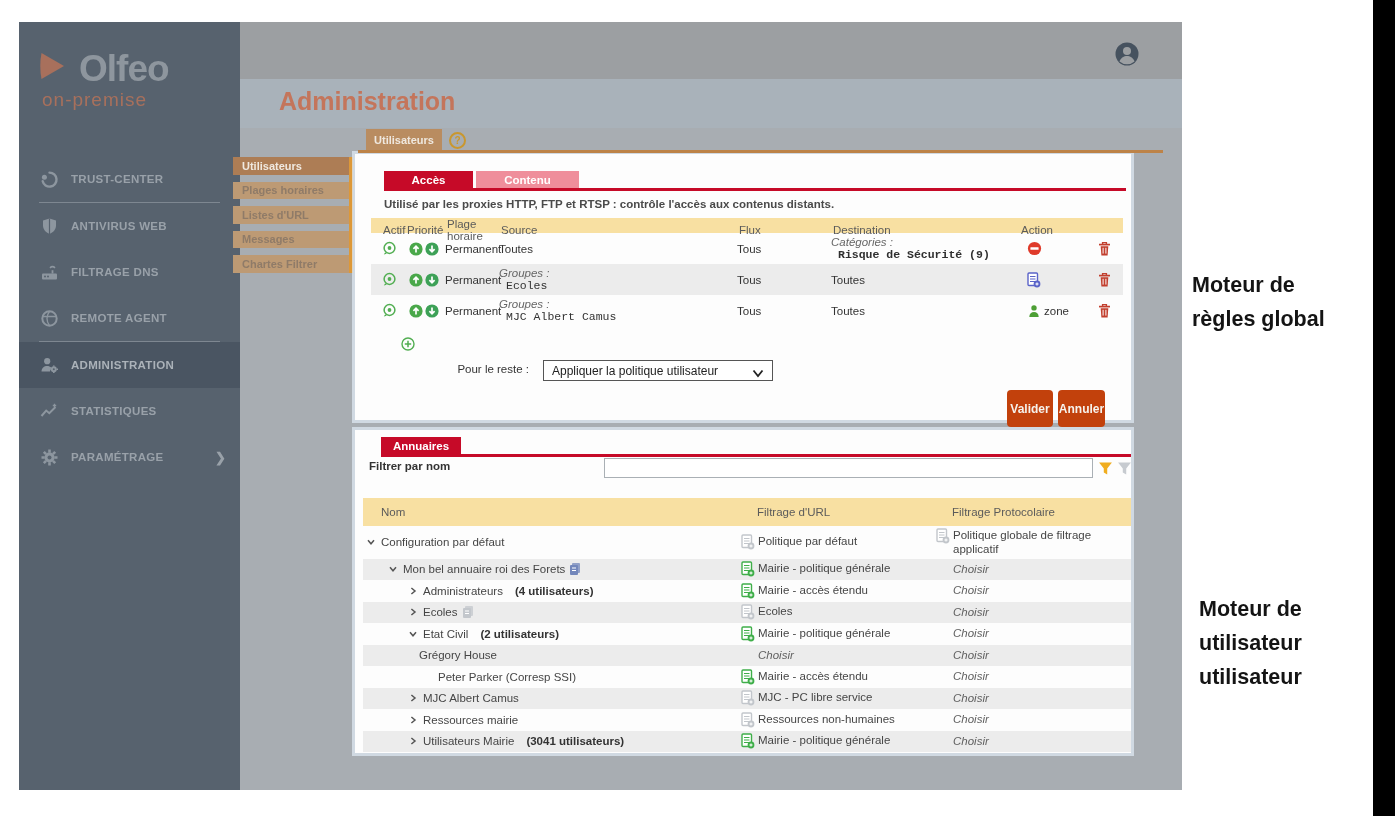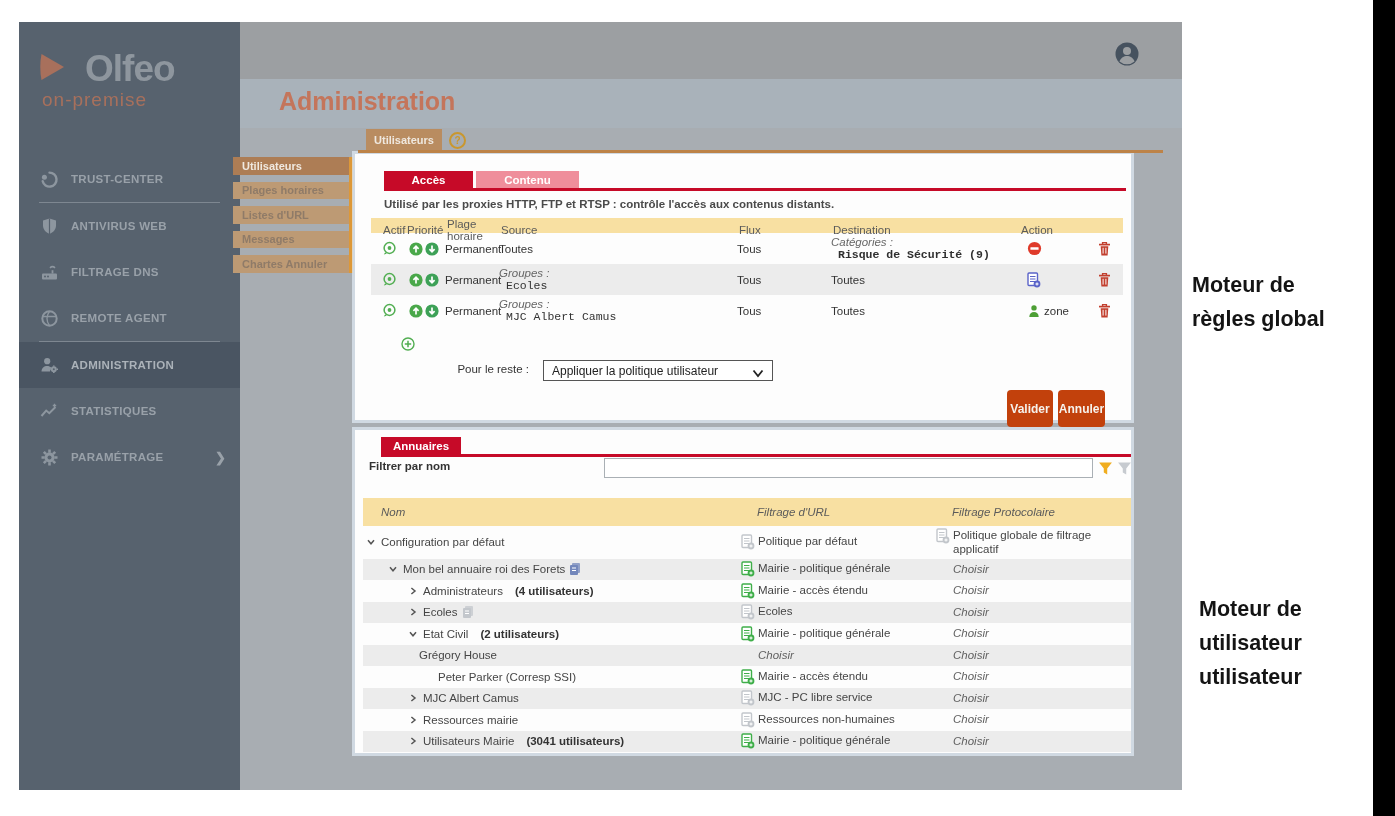--- a/index.html
+++ b/index.html
@@ -5,21 +5,21 @@
   html,body{margin:0;padding:0;background:#fff;}
   #canvas{position:relative;width:1395px;height:816px;background:#ffffff;overflow:hidden;
           font-family:"Liberation Sans",sans-serif;-webkit-font-smoothing:antialiased;}
 
   
   #app{position:absolute;left:19px;top:22px;width:1163px;height:768px;background:#a8adb2;}
 
   
   #sidebar{position:absolute;left:0;top:0;width:221px;height:768px;background:#57626e;}
   #logo{position:absolute;left:20px;top:28px;width:180px;}
-  #logo-top{display:flex;align-items:center;gap:20px;}
+  #logo-top{display:flex;align-items:flex-start;gap:14px;}
   #logo-title{font-size:37px;font-weight:bold;color:#8e969e;letter-spacing:-1px;line-height:1;}
   #logo-sub{font-size:19px;color:#a8705c;letter-spacing:1px;margin-top:2px;margin-left:3px;}
   #side-menu{position:absolute;left:0;top:134px;width:221px;}
   .menu-item{position:relative;height:46px;display:flex;align-items:center;color:#99a1a9;}
   .menu-item.active{background:#4a5562;color:#abb2b9;}
   .menu-item .mi-icon{position:absolute;left:21px;width:19px;height:19px;display:flex;align-items:center;}
   .menu-item .mi-label{position:absolute;left:52px;font-size:11.5px;font-weight:bold;letter-spacing:.3px;}
   .menu-item .mi-chev{position:absolute;right:14px;font-size:13px;font-weight:bold;color:#99a1a9;}
   .menu-divider{height:1px;background:#7e8791;margin:0 0 0 0;width:181px;margin-left:20px;}
 
@@ -84,21 +84,21 @@
   #btn-cancel{left:703px;width:47px;}
 
   
   #filter-label{position:absolute;left:14px;top:30px;font-size:11.5px;font-weight:bold;color:#333;}
   #filter-input{position:absolute;left:249px;top:28px;width:489px;height:20px;border:1px solid #aab0b5;
                 box-sizing:border-box;font-size:12px;padding:0 5px;background:#fff;}
   #funnel-on{position:absolute;left:743px;top:31px;}
   #funnel-off{position:absolute;left:762px;top:31px;}
   .dtable{position:absolute;left:8px;top:68px;width:768px;}
   .drow{display:grid;grid-template-columns:378px 195px 195px;align-items:center;}
-  .dhead{background:#f8e0a2;height:28px;color:#5b5b5b;font-size:11.5px;font-style:italic;}
+  .dhead{background:#f8e0a2;height:28px;color:#5b5b5b;font-size:11.5px;}
   .dhead > div{padding-left:16px;}
   .dhead > div:first-child{padding-left:18px;}
   .dbody{font-size:11.5px;color:#454545;min-height:21.5px;}
   .dbody.alt{background:#ececec;}
   .name-cell{display:flex;align-items:center;}
   .chev{width:10px;height:10px;display:inline-flex;flex:none;cursor:pointer;}
   .dname{white-space:nowrap;}
   .dcount{font-weight:bold;color:#333;margin-left:12px;white-space:nowrap;}
   .pol-cell{display:flex;align-items:flex-start;gap:3px;padding:2px 0;}
   .pol-text{line-height:1.2;padding-top:1px;max-width:176px;}
@@ -227,21 +227,21 @@
   </div>
 
   <div id="top-tab">Utilisateurs</div>
   <div id="tab-underline"></div>
   <div id="help-btn">?</div>
   <nav id="subnav">
       <div class="subnav-item active">Utilisateurs</div>
       <div class="subnav-item">Plages horaires</div>
       <div class="subnav-item">Listes d'URL</div>
       <div class="subnav-item">Messages</div>
-      <div class="subnav-item">Chartes Annuler</div>
+      <div class="subnav-item">Chartes Filtrer</div>
     </nav>
   <div id="subnav-bar"></div>
 
   <section class="panel" id="rules-panel">
     <div class="ptab red" id="tab-acces" style="left:29px;top:17px;width:89px;">Accès</div>
     <div class="ptab pink" id="tab-contenu" style="left:121px;top:17px;width:103px;">Contenu</div>
     <div class="red-underline" style="left:29px;top:34px;width:742px;"></div>
     <div id="rules-desc">Utilisé par les proxies HTTP, FTP et RTSP : contrôle l'accès aux contenus distants.</div>
     <div class="rtable" id="rules-table">
         <div class="rrow rhead">

